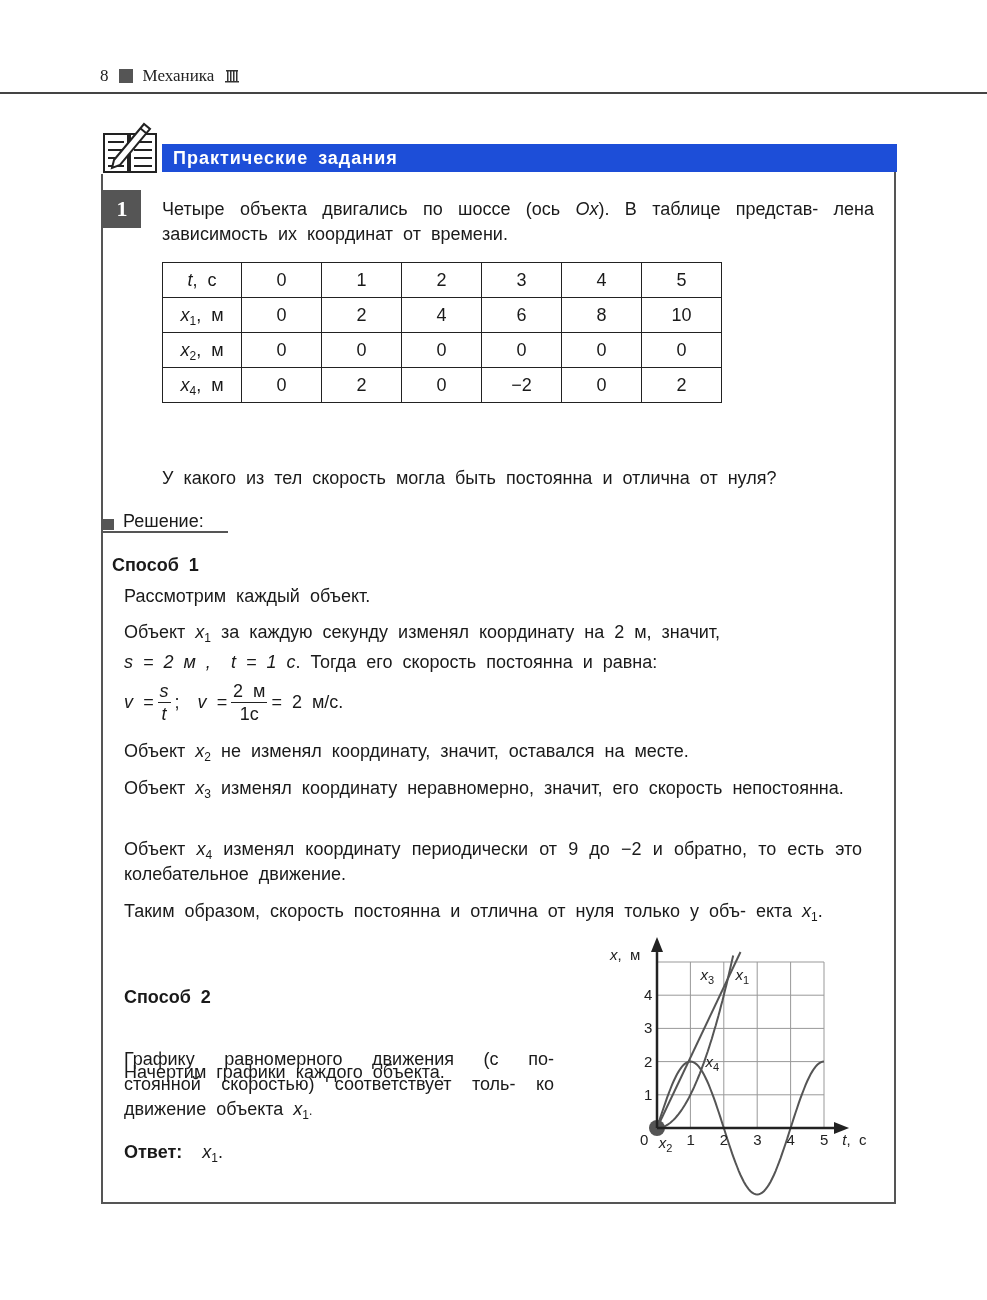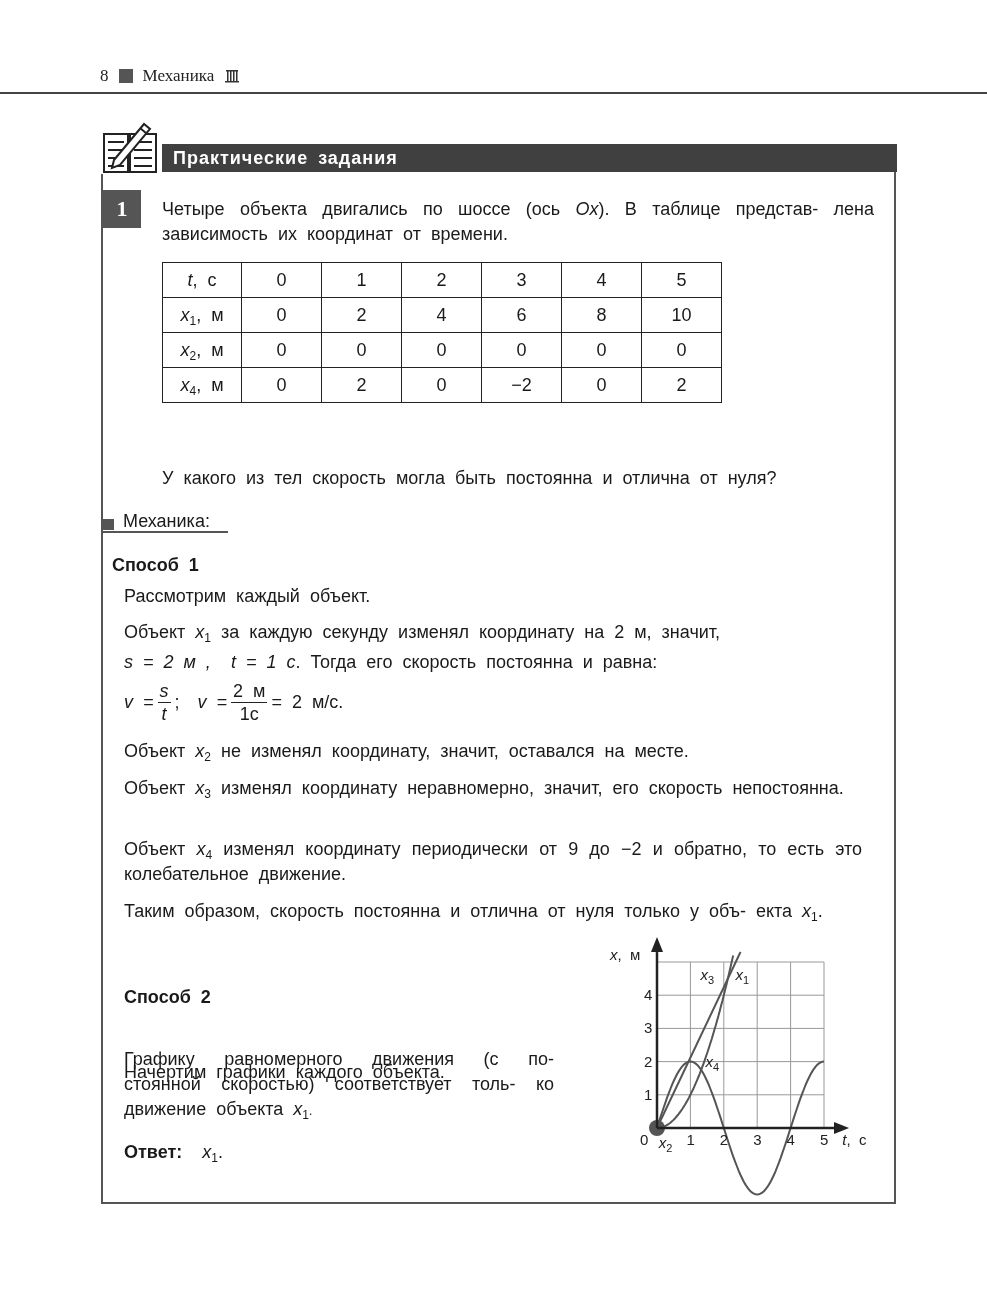--- a/index.html
+++ b/index.html
@@ -3,21 +3,21 @@
 <meta charset="utf-8">
 <style>
   html, body { margin:0; padding:0; background:#fff; }
   body { width:987px; height:1300px; position:relative; overflow:hidden;
          font-family:"Liberation Sans", sans-serif; color:#1a1a1a; }
   .abs { position:absolute; }
   .runhead { left:100px; top:66px; font-family:"Liberation Serif", serif; font-size:17px; color:#222; display:flex; align-items:center; gap:10px; }
   .runhead .sq { width:14px; height:14px; background:#555; display:inline-block; }
   .topline { left:0; top:92px; width:987px; height:2px; background:#444; }
   .frame { left:101px; top:144px; width:795px; height:1060px; border:2px solid #555; border-top:none; box-sizing:border-box; }
-  .sechead { left:101px; top:144px; width:796px; height:28px; background:#404040; }
+  .sechead { left:101px; top:144px; width:796px; height:28px; background:#1d4ed8; }
   .sechead span { position:absolute; left:72px; top:4px; color:#fff; font-weight:bold; font-size:18px; letter-spacing:1px; word-spacing:4px; }
   .icon-book { left:100px; top:118px; width:62px; height:56px; background:#fff; }
   .tasknum { left:103px; top:190px; width:38px; height:38px; background:#555; color:#fff; font-family:"Liberation Serif", serif; font-size:22px; font-weight:bold; display:flex; align-items:center; justify-content:center; }
   .p { font-size:18px; line-height:25px; word-spacing:5px; }
   .just { text-align:justify; text-align-last:left; }
   table.data { position:absolute; left:162px; top:262px; border-collapse:collapse; font-size:18px; }
   table.data td { border:1.5px solid #222; height:34px; text-align:center; padding:0; }
   table.data td.h { width:78px; }
   table.data td.c { width:79px; }
   i.v { font-style:italic; }
@@ -111,21 +111,21 @@
     <td>−2</td>
     <td>0</td>
     <td>2</td>
   </tr>
 </tbody>
   </table>
 
 <div class="abs p" style="left:162px; top:466px; width:712px;">У какого из тел скорость могла быть постоянна и отлична от нуля?</div>
 
 <div class="abs sol-marker"></div>
-<div class="abs p" style="left:123px; top:509px;">Механика:</div>
+<div class="abs p" style="left:123px; top:509px;">Решение:</div>
 <div class="abs sol-line"></div>
 
 <div class="abs p b" style="left:112px; top:553px;">Способ 1</div>
 <div class="abs p" style="left:124px; top:584px;">Рассмотрим каждый объект.</div>
 
 <div class="abs p just" style="left:124px; top:620px; width:738px;">
   <span>Объект </span><i class="v">x</i><sub>1</sub><span> за каждую секунду изменял координату на 2 м, значит,</span>
 </div>
 <div class="abs p" style="left:124px; top:650px; width:738px;">
   <i class="v">s = 2 м ,</i>&nbsp; <i class="v">t = 1 с</i><span>. Тогда его скорость постоянна и равна:</span>

